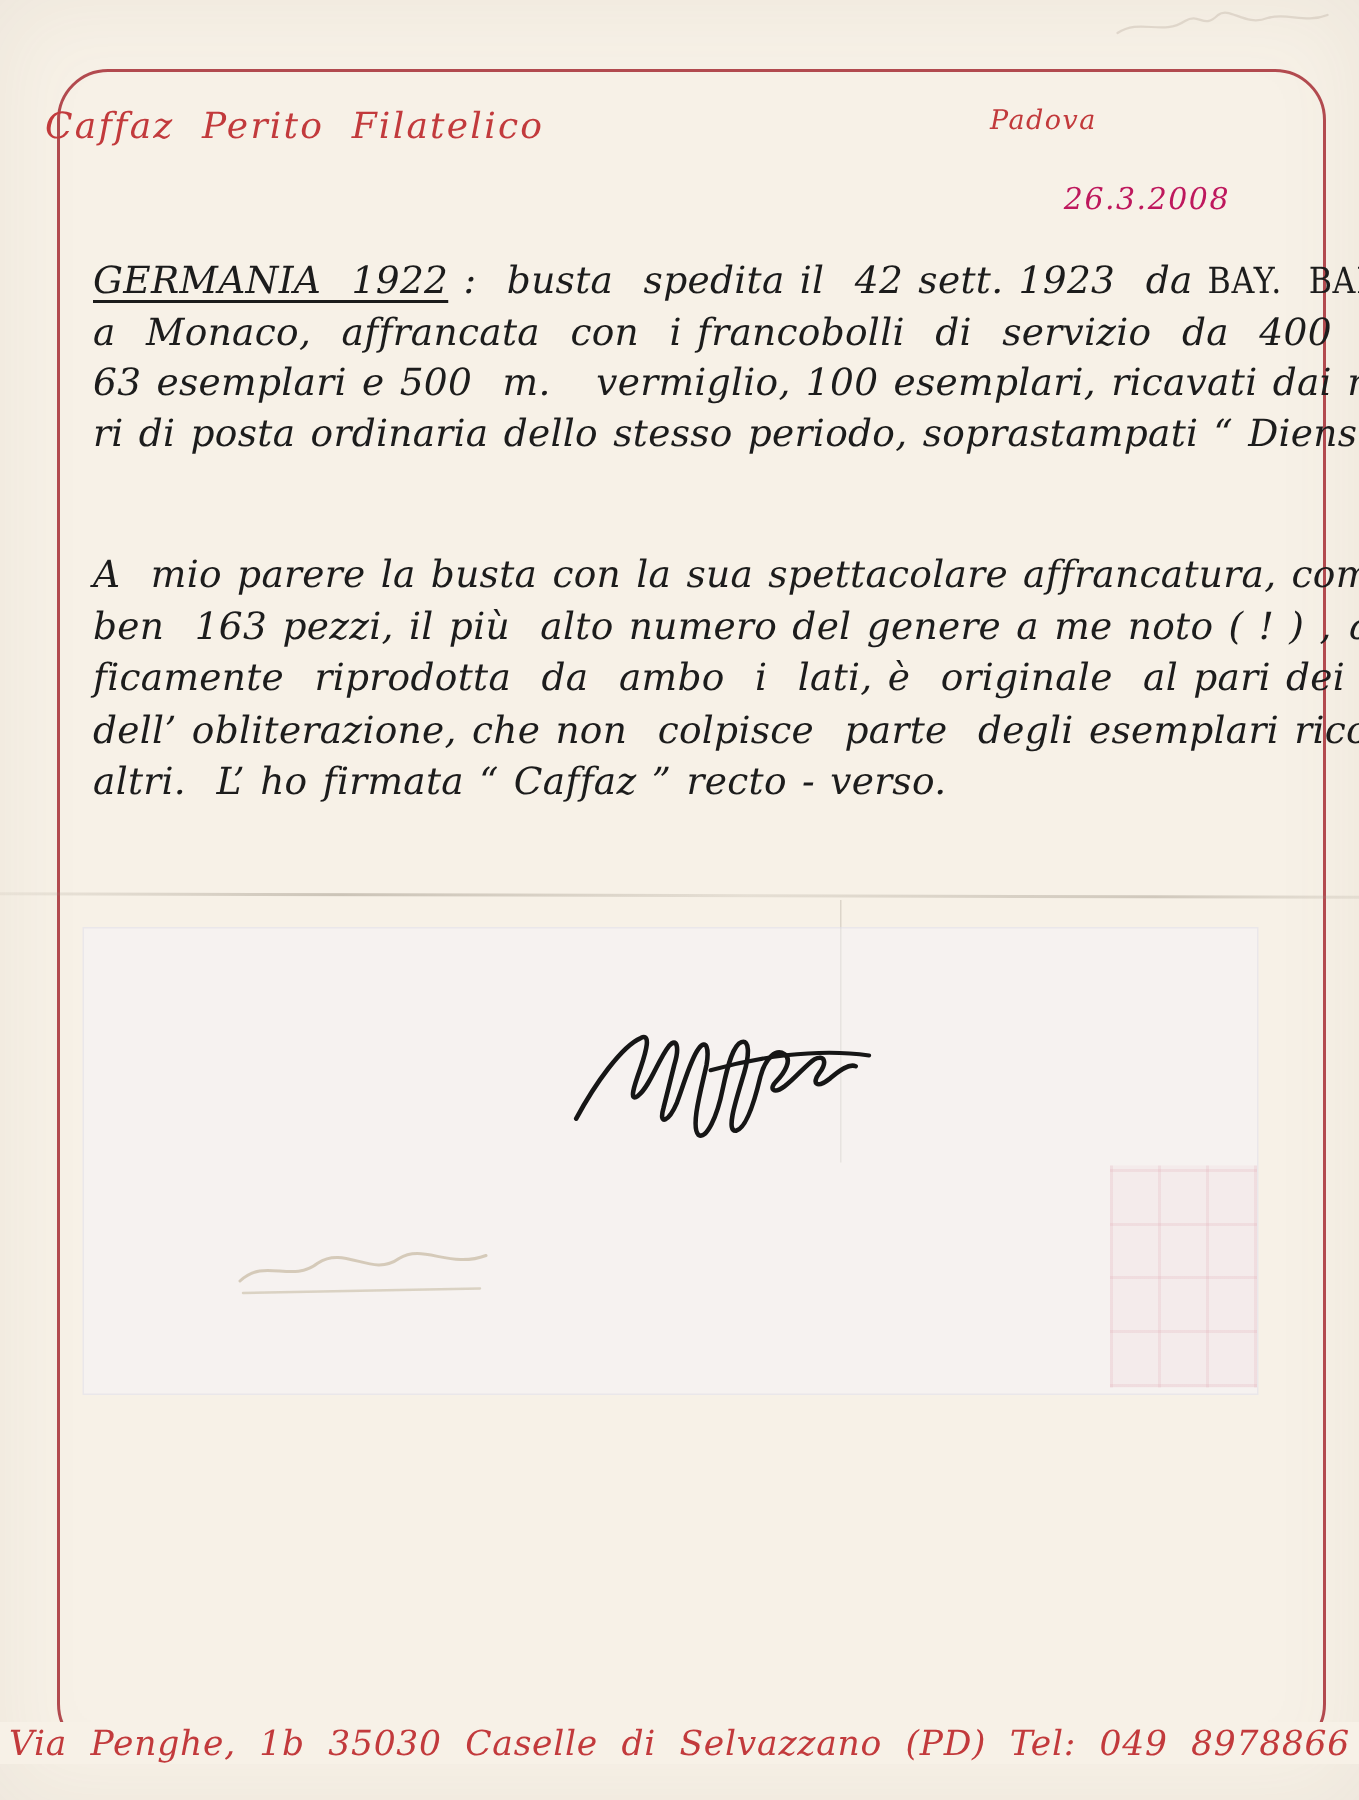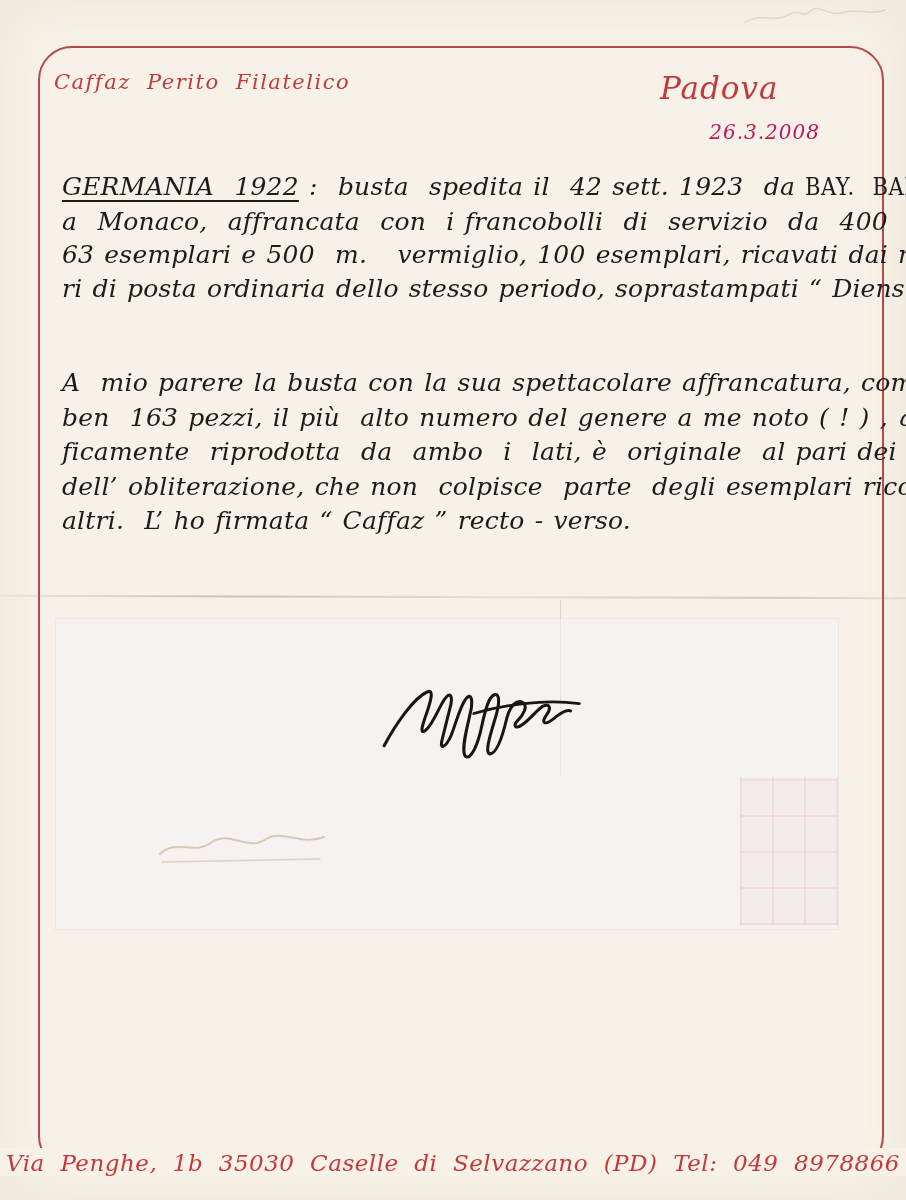--- a/index.html
+++ b/index.html
@@ -17,27 +17,27 @@
     border:2px solid #b24a4f;border-radius:34px;
   }
   
   .title{
     position:absolute;top:18px;left:50%;transform:translateX(-50%);
     background:#f7f1e7;padding:0 16px 2px 16px;
     font-style:italic;font-size:31px;color:#c23a3c;
     letter-spacing:1px;white-space:pre;
   }
   .expert{
-    position:absolute;left:54px;top:70px;
-    font-style:italic;font-size:21px;color:#c23a3c;
+    position:absolute;left:30px;top:70px;
+    font-style:italic;font-size:24px;color:#c23a3c;
     letter-spacing:1.5px;white-space:pre;
   }
   .city{
     position:absolute;left:660px;top:70px;
-    font-style:italic;font-size:31px;color:#c23a3c;letter-spacing:1px;
+    font-style:italic;font-size:18px;color:#c23a3c;letter-spacing:1px;
   }
   .date{
     position:absolute;right:86px;top:120px;
     font-style:italic;font-size:20px;color:#be185d;letter-spacing:1px;
   }
   .para{
     position:absolute;left:62px;width:800px;
     font-style:italic;font-size:25px;color:#1c1c1c;
   }
   .para .line{display:block;white-space:pre;word-spacing:2px;letter-spacing:0.2px;}

